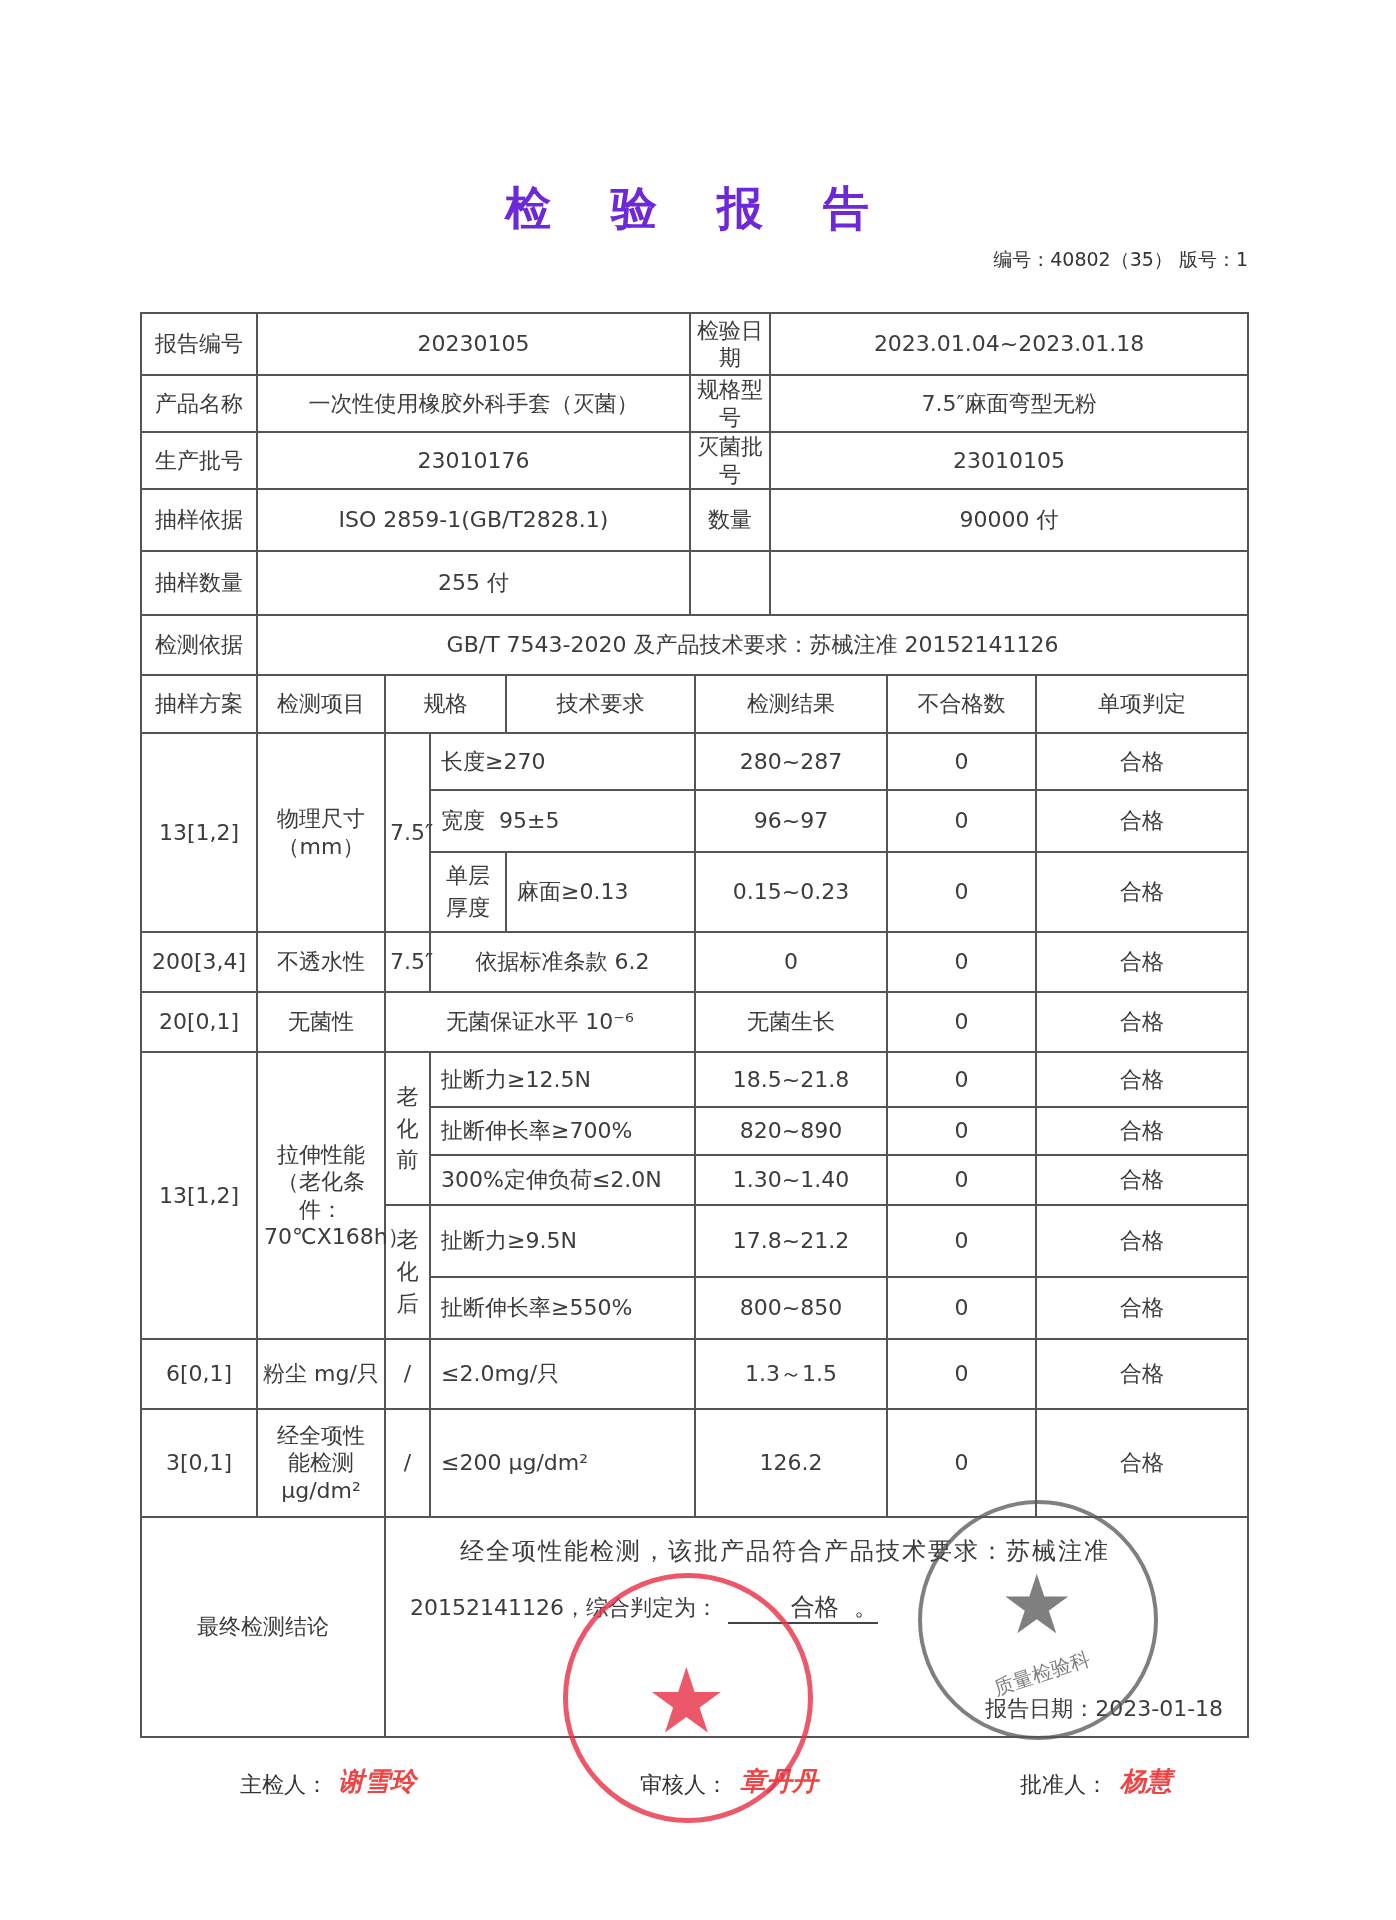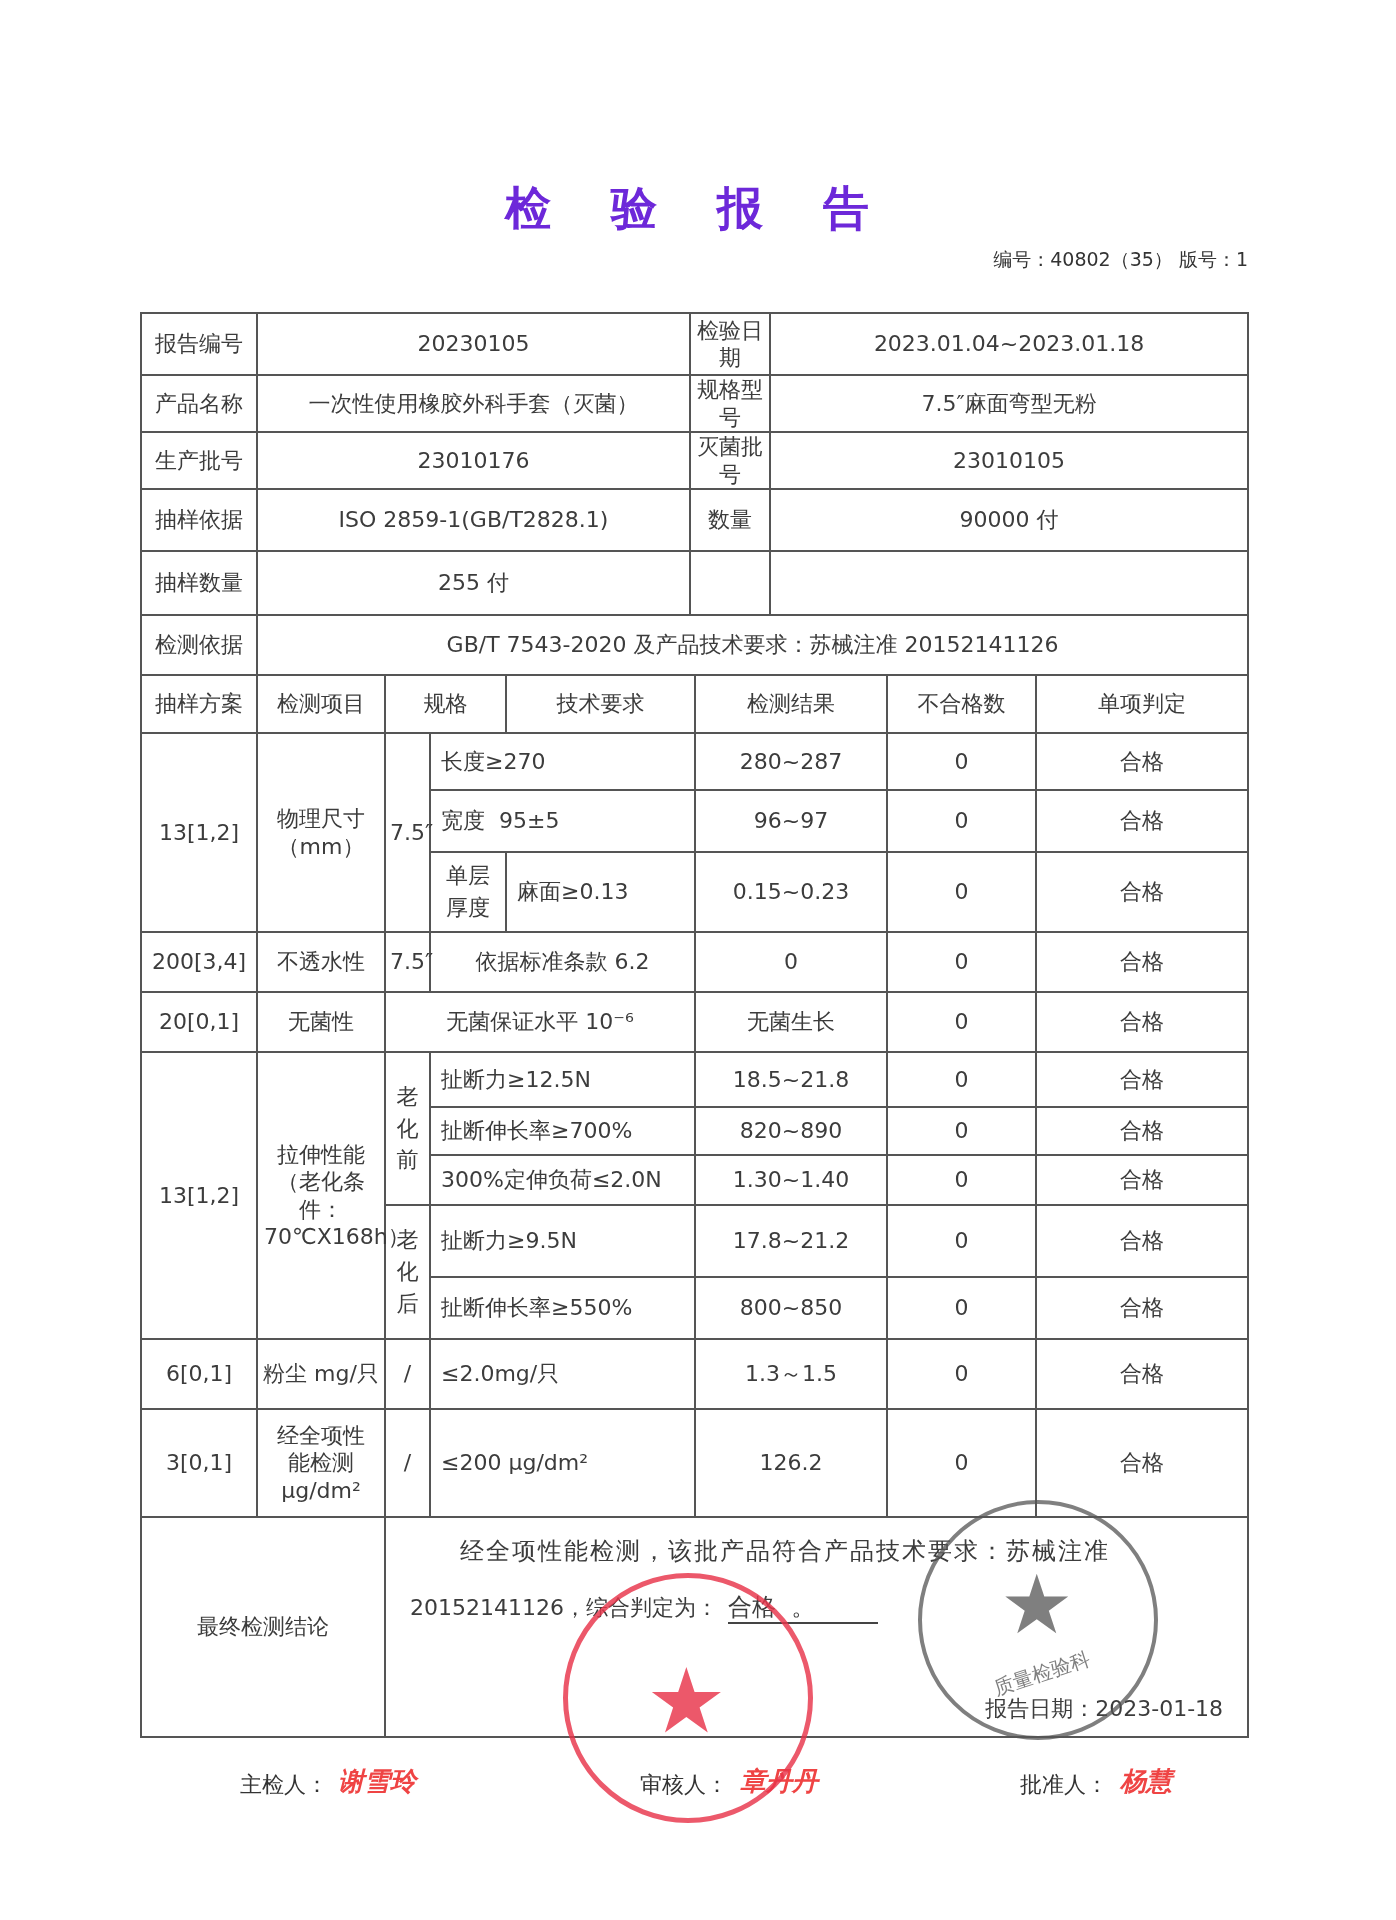--- a/index.html
+++ b/index.html
@@ -10,21 +10,21 @@
   .docno { position:absolute; right:148px; top:247px; font-size:19px; color:#333; }
   table.report { position:absolute; left:140px; top:312px; width:1107px;
                  border-collapse:collapse; table-layout:fixed; }
   table.report td { border:2px solid #555; text-align:center; vertical-align:middle;
                     font-size:22px; color:#3c3c3c; padding:0 4px; line-height:1.25; }
   table.report td.left { text-align:left; padding-left:10px; }
   .vert { display:inline-block; width:24px; line-height:1.45; }
   .concl-text { text-align:left !important; padding:0 24px !important; vertical-align:top !important; }
   .concl-line1 { font-size:24px; margin-top:18px; text-indent:50px; letter-spacing:2px; }
   .concl-line2 { font-size:22px; margin-top:26px; }
-  .concl-line2 .verdict { display:inline-block; border-bottom:2px solid #444; min-width:150px; text-align:left; margin-left:10px; font-size:24px; }
+  .concl-line2 .verdict { display:inline-block; border-bottom:2px solid #444; min-width:150px; text-align:right; margin-left:10px; font-size:24px; }
   .report-date { position:absolute; right:24px; bottom:14px; font-size:22px; }
   .concl-cell { position:relative; }
   .sign-row { position:absolute; top:1758px; left:0; width:1396px; height:60px; font-size:22px; color:#333; }
   .sign-row span { position:absolute; }
   .sig { font-family:"DejaVu Serif",serif; font-style:italic; font-size:26px; font-weight:bold; color:#ef4444; }
   .stamp-red { position:absolute; left:563px; top:1573px; width:250px; height:250px; border:5px solid #e8344a;
                border-radius:50%; color:#e8344a; opacity:0.82; box-sizing:border-box; }
   .stamp-red .star { position:absolute; left:78px; top:78px; font-size:90px; line-height:90px; }
   .stamp-red .ring { position:absolute; left:20px; top:26px; width:200px; text-align:center; font-size:30px; font-weight:bold; letter-spacing:2px; }
   .stamp-red .bottom { position:absolute; left:30px; top:170px; width:180px; text-align:center; font-size:28px; font-weight:bold; }

